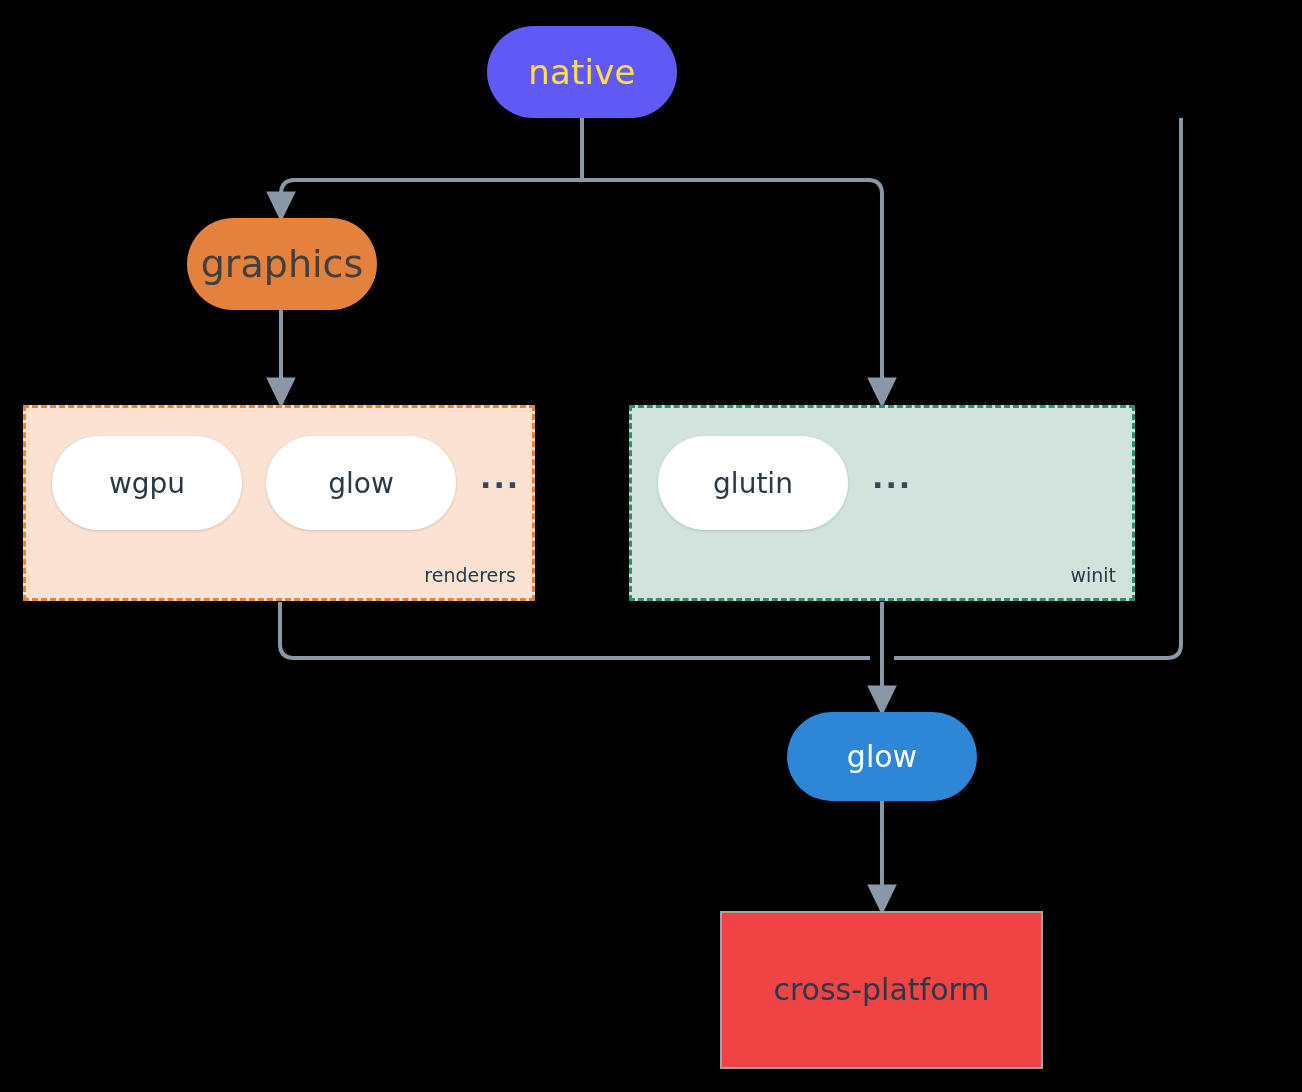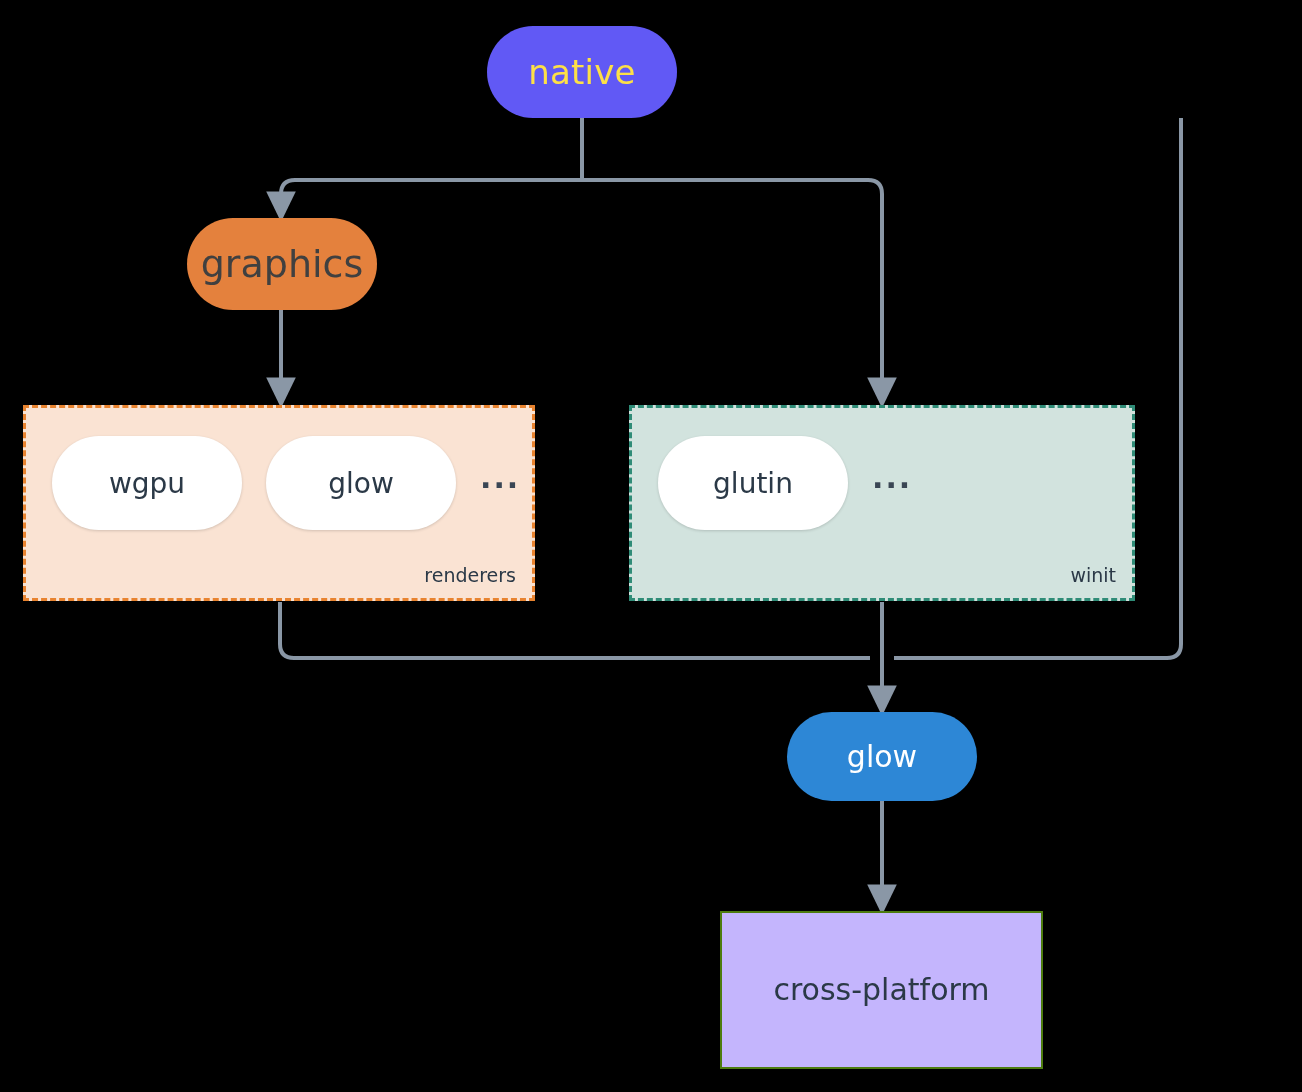--- a/index.html
+++ b/index.html
@@ -60,22 +60,22 @@
   #node-iced {
     left: 787px; top: 712px; width: 190px; height: 89px;
     border-radius: 999px;
     background: #2D87D6;
     color: #ffffff;
     font-size: 30px;
   }
   
   #node-application {
     left: 720px; top: 911px; width: 323px; height: 158px;
-    background: #c4b5fd;
-    border: 2px solid #4d7c0f;
+    background: #ef4444;
+    border: 2px solid #a3a3a3;
     color: #2B3947;
     font-size: 30px;
     flex-direction: column;
     gap: 14px;
   }
   #node-application .line { display: block; }
 
   
   .group {
     position: absolute;

